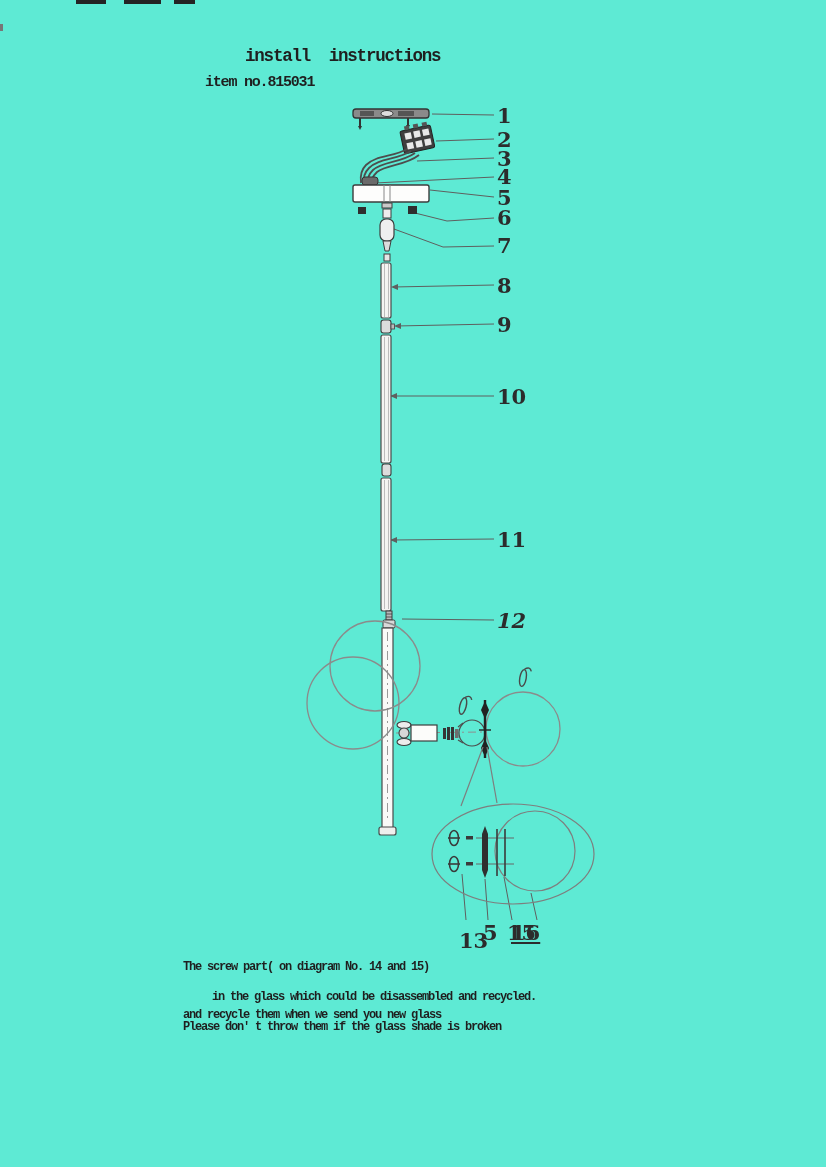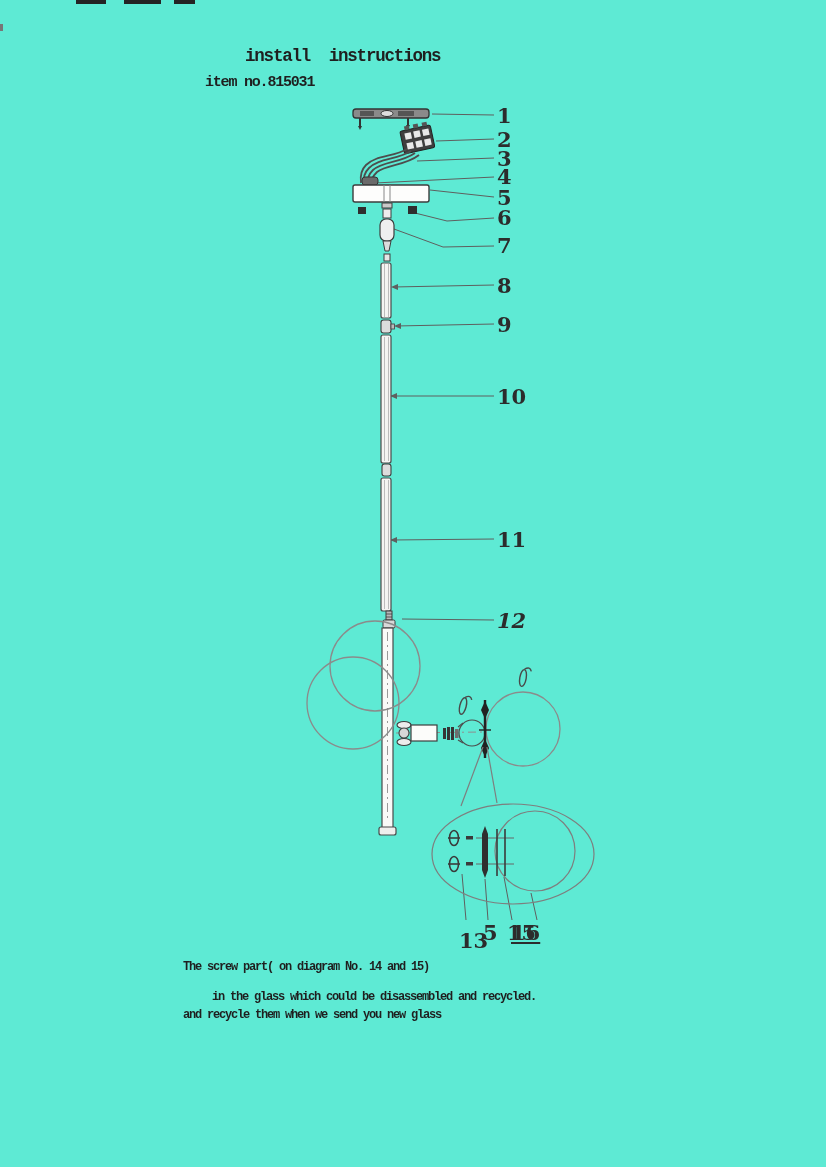--- a/index.html
+++ b/index.html
@@ -245,15 +245,16 @@
   <div class="part-num" style="left:497px; top:386px;">10</div>
   <div class="part-num" style="left:497px; top:529px;">11</div>
   <div class="part-num" style="left:497px; top:610px;font-style:italic;">12</div>
   <div class="part-num" style="left:459px; top:930px;">13</div>
   <div class="part-num" style="left:483px; top:922px;">5</div>
   <div class="part-num" style="left:507px; top:922px;">15</div>
   <div class="part-num" style="left:511px; top:922px;text-decoration:underline;">16</div>
 
   <div class="typew footer-line" style="left:183px; top:960px;">The screw part( on diagram No. 14 and 15)</div>
   <div class="typew footer-line" style="left:183px; top:990px;margin-left:29px;">in the glass which could be disassembled and recycled.</div>
+  <div class="typew footer-line" style="left:183px; top:1020px;">Please don' t throw them if the glass shade is broken</div>
   <div class="typew footer-line" style="left:183px; top:1008px;">and recycle them when we send you new glass</div>
 
 </div>
 
 </body></html>

